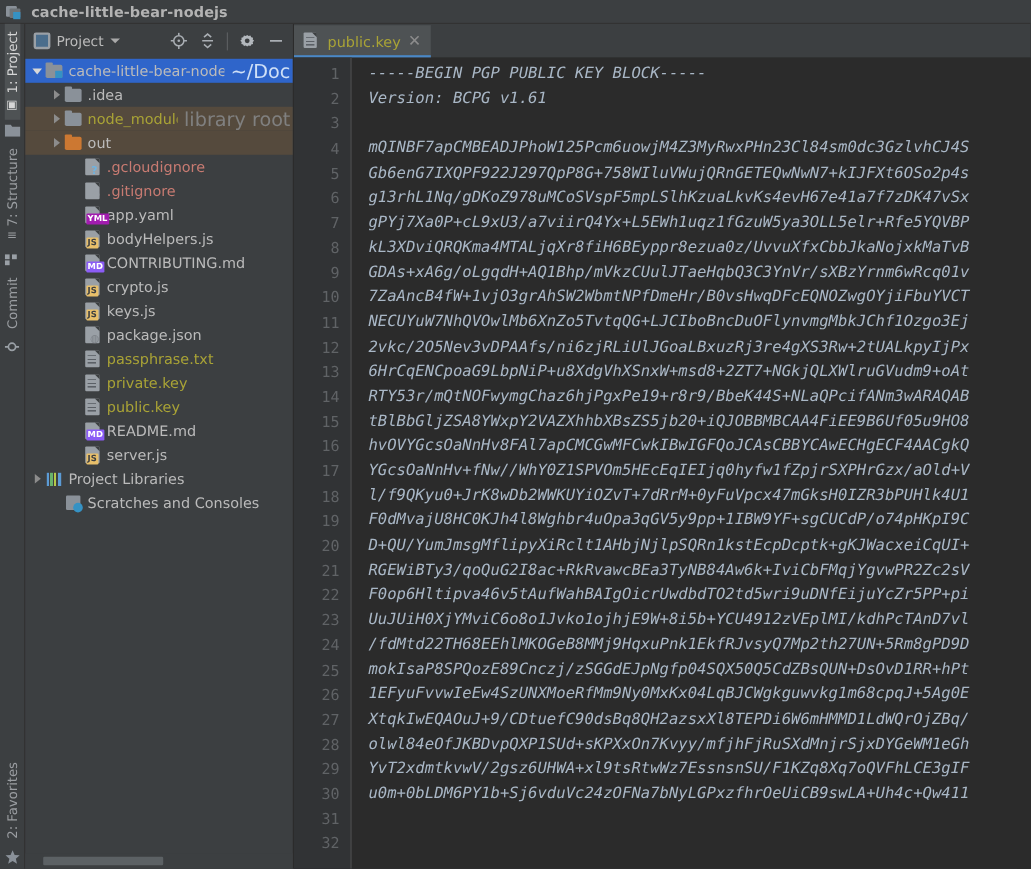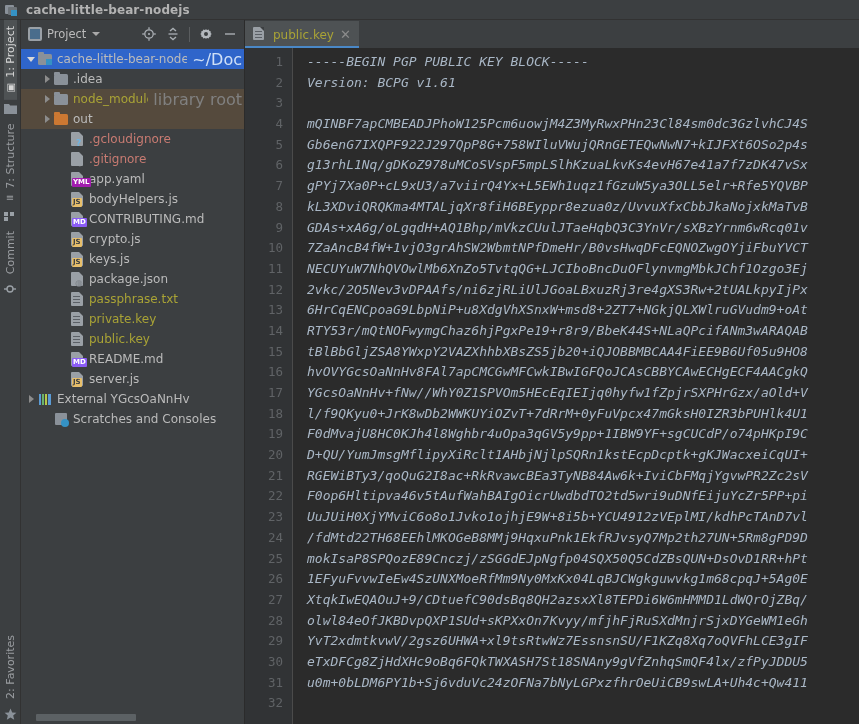--- a/index.html
+++ b/index.html
@@ -420,21 +420,21 @@
           <span class="lbl c-white">server.js</span>
         </div>
         <div class="row">
           <span style="width: 4px; flex: 0 0 4px;"></span>
           <span class="arrow">
             <span class="tri-r"></span>
           </span>
           <span class="ico">
             <span class="lib-ico"></span>
           </span>
-          <span class="lbl c-white">External YGcsOaNnHv</span>
+          <span class="lbl c-white">Project Libraries</span>
         </div>
         <div class="row">
           <span style="width: 20px; flex: 0 0 20px;"></span>
           <span class="arrow"></span>
           <span class="ico">
             <span class="scratch"></span>
           </span>
           <span class="lbl c-white">Scratches and Consoles</span>
         </div>
       </div>
@@ -513,18 +513,17 @@
           <div class="cline">D+QU/YumJmsgMflipyXiRclt1AHbjNjlpSQRn1kstEcpDcptk+gKJWacxeiCqUI+</div>
           <div class="cline">RGEWiBTy3/qoQuG2I8ac+RkRvawcBEa3TyNB84Aw6k+IviCbFMqjYgvwPR2Zc2sV</div>
           <div class="cline">F0op6Hltipva46v5tAufWahBAIgOicrUwdbdTO2td5wri9uDNfEijuYcZr5PP+pi</div>
           <div class="cline">UuJUiH0XjYMviC6o8o1Jvko1ojhjE9W+8i5b+YCU4912zVEplMI/kdhPcTAnD7vl</div>
           <div class="cline">/fdMtd22TH68EEhlMKOGeB8MMj9HqxuPnk1EkfRJvsyQ7Mp2th27UN+5Rm8gPD9D</div>
           <div class="cline">mokIsaP8SPQozE89Cnczj/zSGGdEJpNgfp04SQX50Q5CdZBsQUN+DsOvD1RR+hPt</div>
           <div class="cline">1EFyuFvvwIeEw4SzUNXMoeRfMm9Ny0MxKx04LqBJCWgkguwvkg1m68cpqJ+5Ag0E</div>
           <div class="cline">XtqkIwEQAOuJ+9/CDtuefC90dsBq8QH2azsxXl8TEPDi6W6mHMMD1LdWQrOjZBq/</div>
           <div class="cline">olwl84eOfJKBDvpQXP1SUd+sKPXxOn7Kvyy/mfjhFjRuSXdMnjrSjxDYGeWM1eGh</div>
           <div class="cline">YvT2xdmtkvwV/2gsz6UHWA+xl9tsRtwWz7EssnsnSU/F1KZq8Xq7oQVFhLCE3gIF</div>
-          <div class="cline">eTxDFCg8ZjHdXHc9oBq6FQkTWXASH7St18SNAny9gVfZnhqSmQF4lx/zfPyJDDU5</div>
           <div class="cline">u0m+0bLDM6PY1b+Sj6vduVc24zOFNa7bNyLGPxzfhrOeUiCB9swLA+Uh4c+Qw411</div>
         </div>
     </div>
   </div>
 </div>
 
 </body></html>

